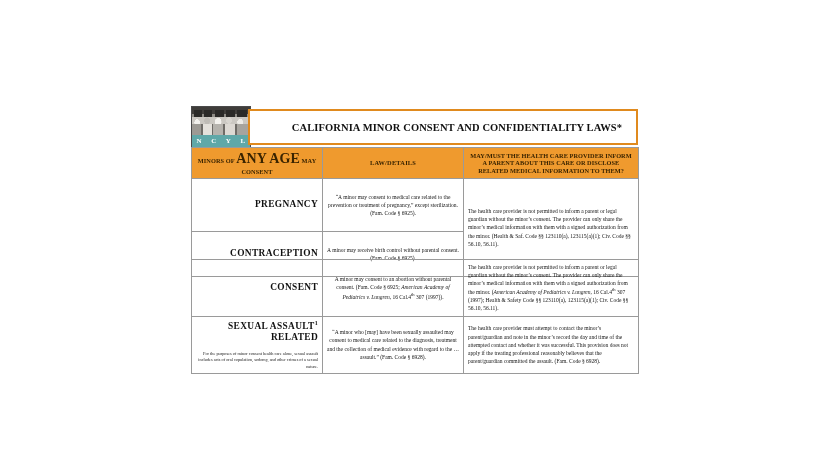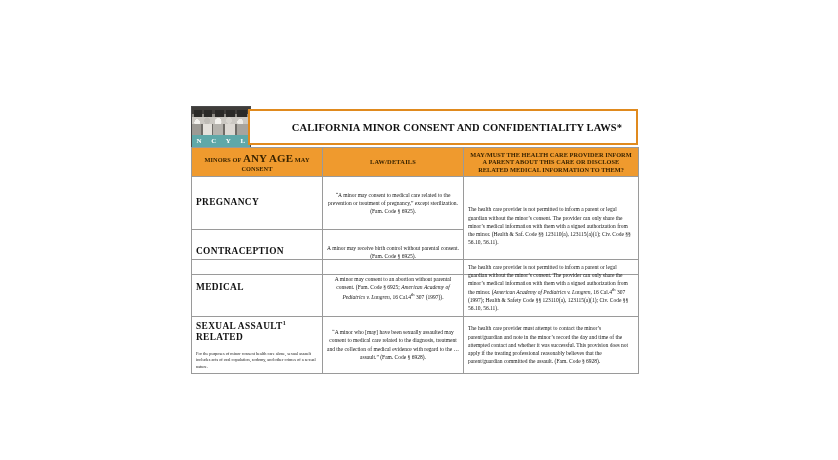--- a/index.html
+++ b/index.html
@@ -152,26 +152,26 @@
   thead th {
     background: #ef9a2e;
     color: #3a2400;
     font-family: "Liberation Serif", serif;
     font-weight: bold;
     text-align: center;
     line-height: 1.18;
     padding: 4px 3px;
   }
   .hdr-a { font-size: 6.3px; letter-spacing: 0.1px; }
-  .hdr-a .big { font-size: 11px; }
+  .hdr-a .big { font-size: 14px; }
   .hdr-b { font-size: 6.4px; letter-spacing: 0.2px; }
   .hdr-c { font-size: 6.3px; letter-spacing: 0.05px; }
 
   .topic {
-    text-align: left;
+    text-align: right;
     font-family: "Liberation Serif", serif;
     font-weight: bold;
     font-size: 9.4px;
     letter-spacing: 0.35px;
     color: #111111;
     line-height: 1.25;
   }
   .topic sup { font-size: 6px; vertical-align: super; }
 
   .topic-note {
@@ -255,21 +255,21 @@
   </table>
 
   <table class="tbl block2">
     <colgroup>
       <col class="col-topic">
         <col class="col-law">
         <col class="col-notice">
     </colgroup>
     <tbody>
       <tr class="r-abort">
-        <td class="topic">MEDICAL</td>
+        <td class="topic">CONSENT</td>
         <td class="law"><span>A minor may consent to an abortion without parental consent. (Fam. Code § 6925; </span><em>American Academy of Pediatrics v. Lungren,</em><span> 16 Cal.4</span><sup>th</sup><span> 307 (1997)).</span></td>
         <td class="notice"><span>The health care provider is not permitted to inform a parent or legal guardian without the minor’s consent.  The provider can only share the minor’s medical information with them with a signed authorization from the minor. (</span><em>American Academy of Pediatrics v. Lungren,</em><span> 16 Cal.4</span><sup>th</sup><span> 307 (1997); Health &amp; Safety Code §§ 123110(a), 123115(a)(1); Civ. Code §§ 56.10, 56.11).</span></td>
       </tr>
       <tr class="r-sexual">
         <td class="topic"><span>SEXUAL ASSAULT</span><sup>1</sup><span> RELATED</span>
           <span class="topic-note">For the purposes of minor consent health care alone, sexual assault includes acts of oral copulation, sodomy, and other crimes of a sexual nature.</span>
         </td>
         <td class="law">“A minor who [may] have been sexually assaulted may consent to medical care related to the diagnosis, treatment and the collection of medical evidence with regard to the … assault.” (Fam. Code § 6928).</td>
         <td class="notice">The health care provider must attempt to contact the minor’s parent/guardian and note in the minor’s record the day and time of the attempted contact and whether it was successful. This provision does not apply if the treating professional reasonably believes that the parent/guardian committed the assault. (Fam. Code § 6928).</td>
       </tr>

